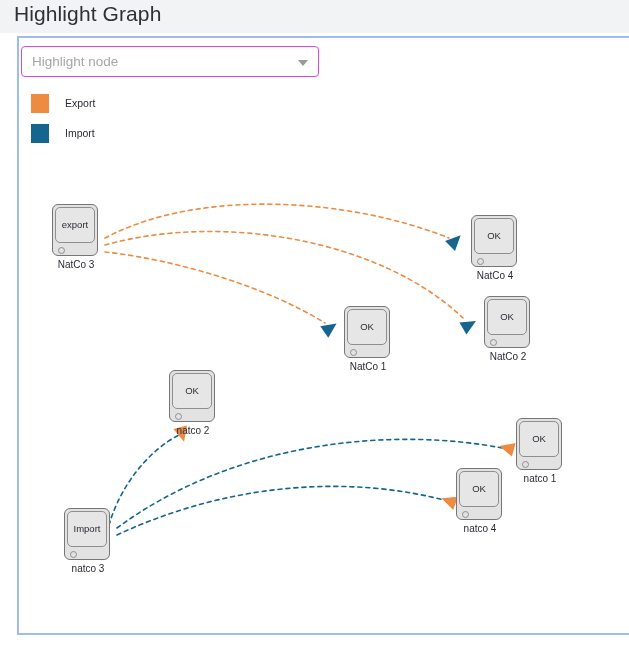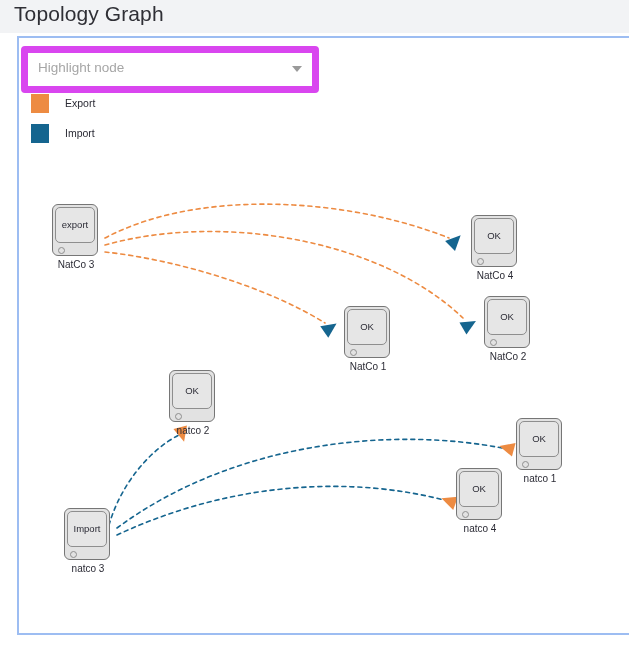--- a/index.html
+++ b/index.html
@@ -38,23 +38,23 @@
     background: #ffffff;
     border: 2px solid #9dbdf2;
     border-right: none;
     box-sizing: border-box;
   }
   #highlight-select {
     position: absolute;
     left: 21px;
     top: 46px;
     width: 298px;
-    height: 47px;
-    box-sizing: border-box;
-    border: 7px solid #d946ef;
+    height: 31px;
+    box-sizing: border-box;
+    border: 1px solid #d946ef;
     border-radius: 4px;
     background: #ffffff;
   }
   #highlight-select .placeholder {
     position: absolute;
     left: 10px;
     top: 7px;
     font-size: 13.5px;
     color: #a6a6a6;
   }
@@ -155,21 +155,21 @@
     text-align: center;
     font-size: 10px;
     color: #2b2b35;
     white-space: nowrap;
   }
 </style>
 </head>
 <body>
 
 <div id="header-strip"></div>
-<div id="page-title">Topology Graph</div>
+<div id="page-title">Highlight Graph</div>
 
 <div id="panel"></div>
 
 <div id="highlight-select">
   <div class="placeholder">Highlight node</div>
   <div class="caret"></div>
 </div>
 
 <div class="legend-row export">
   <div class="legend-swatch" id="sw-export" style="background: rgb(237, 139, 66);"></div>

